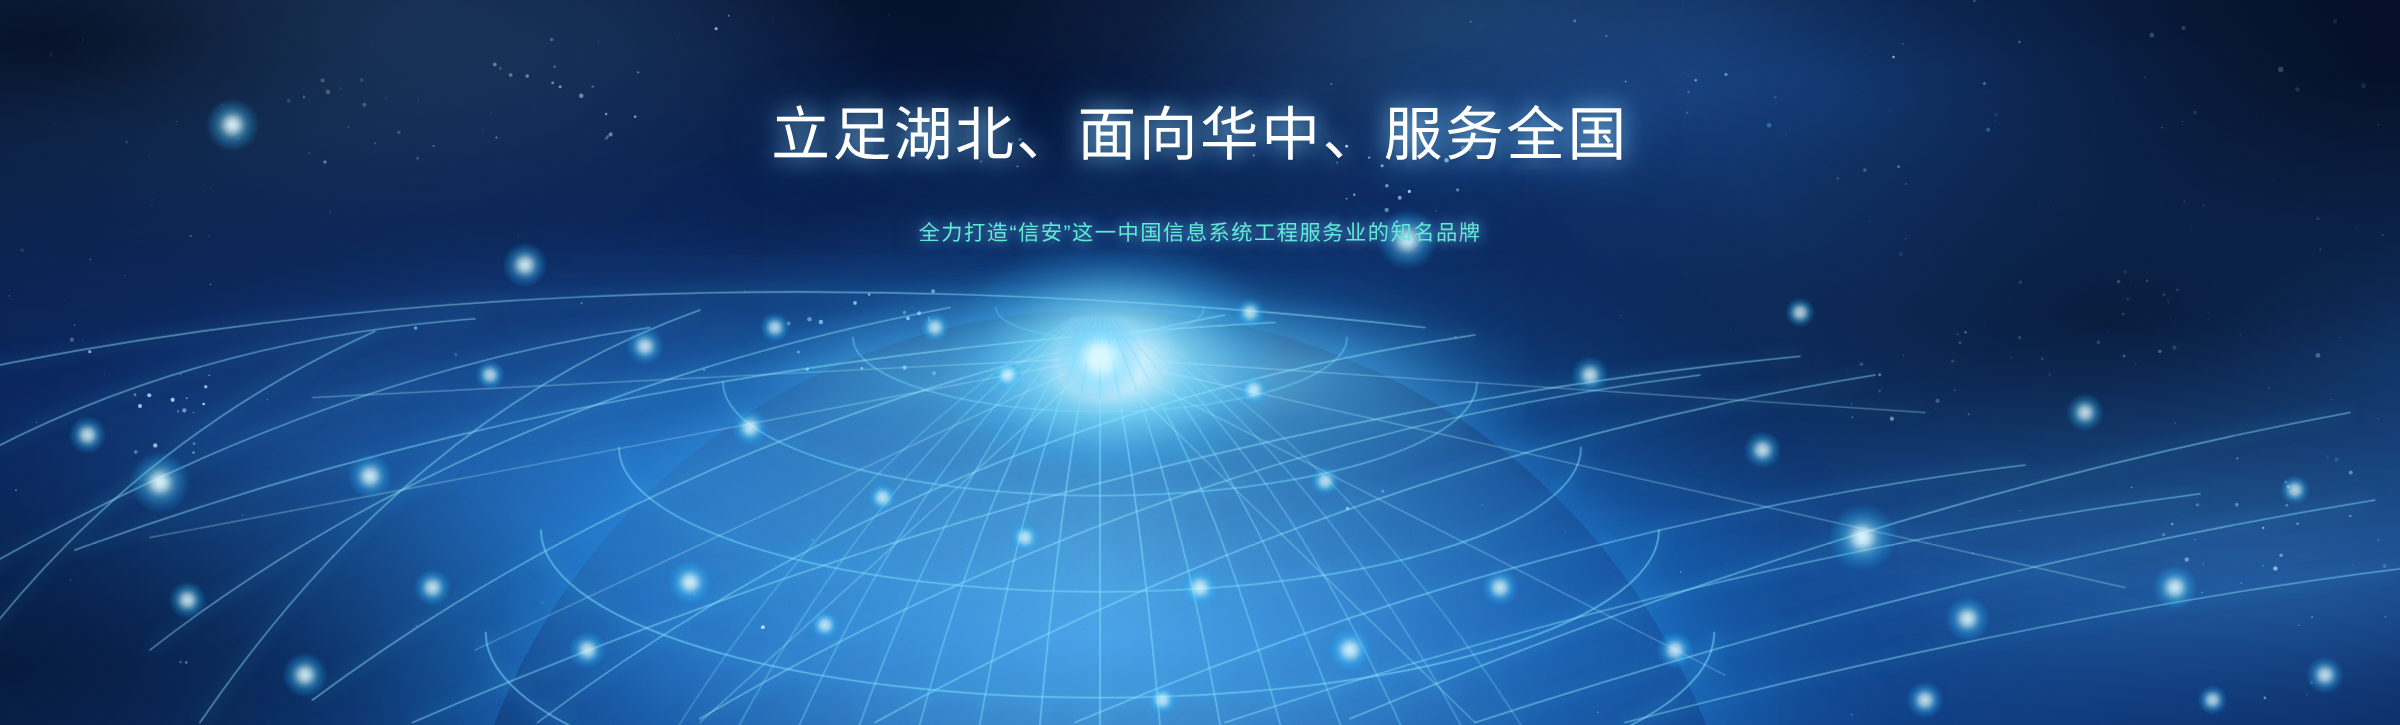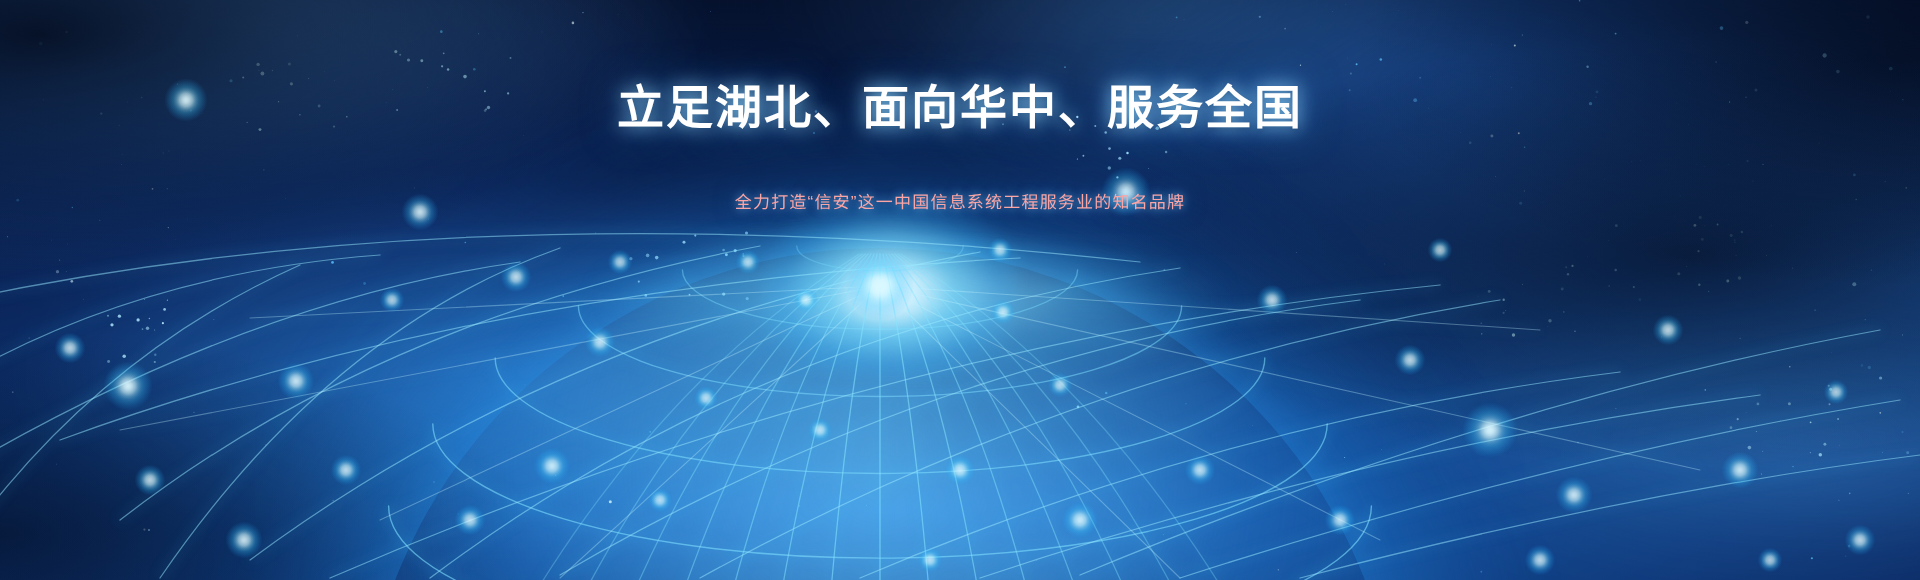--- a/index.html
+++ b/index.html
@@ -84,29 +84,29 @@
   }
 
   svg.net{position:absolute;left:0;top:0;width:1920px;height:580px;overflow:visible;}
 
   
   .copy{position:absolute;left:0;top:0;width:1920px;text-align:center;}
   .headline{
     margin:0;padding:0;
     position:absolute;left:0;right:0;top:84px;
     font-size:47px;line-height:1;letter-spacing:2px;
-    font-weight:700;color:#ffffff;
+    font-weight:400;color:#ffffff;
     text-shadow:0 0 18px rgba(150,220,255,.85),0 0 42px rgba(60,160,255,.65),0 2px 4px rgba(4,24,60,.55);
     white-space:nowrap;
   }
   .subline{
-    margin:16px;padding:0;
+    margin:0;padding:0;
     position:absolute;left:0;right:0;top:178px;
     font-size:17px;line-height:1;letter-spacing:1.2px;
-    font-weight:400;color:#fca5a5;
+    font-weight:400;color:#5eead4;
     text-shadow:0 0 10px rgba(140,210,255,.80),0 0 24px rgba(50,150,245,.50);
     white-space:nowrap;
   }
 </style>
 </head>
 <body>
 
 <div class="stage">
 
   <div class="bg-base"></div>

